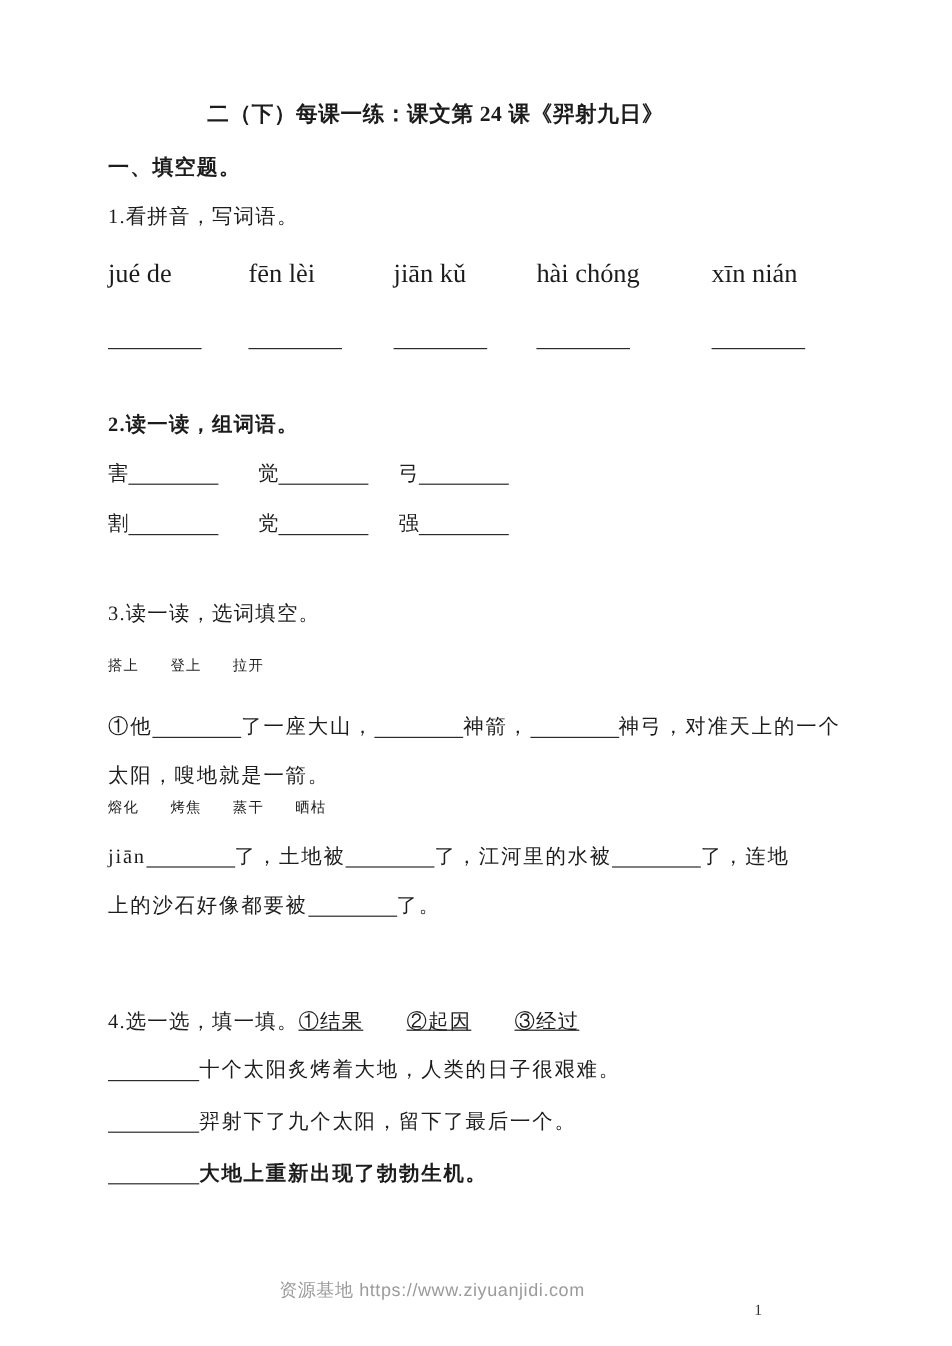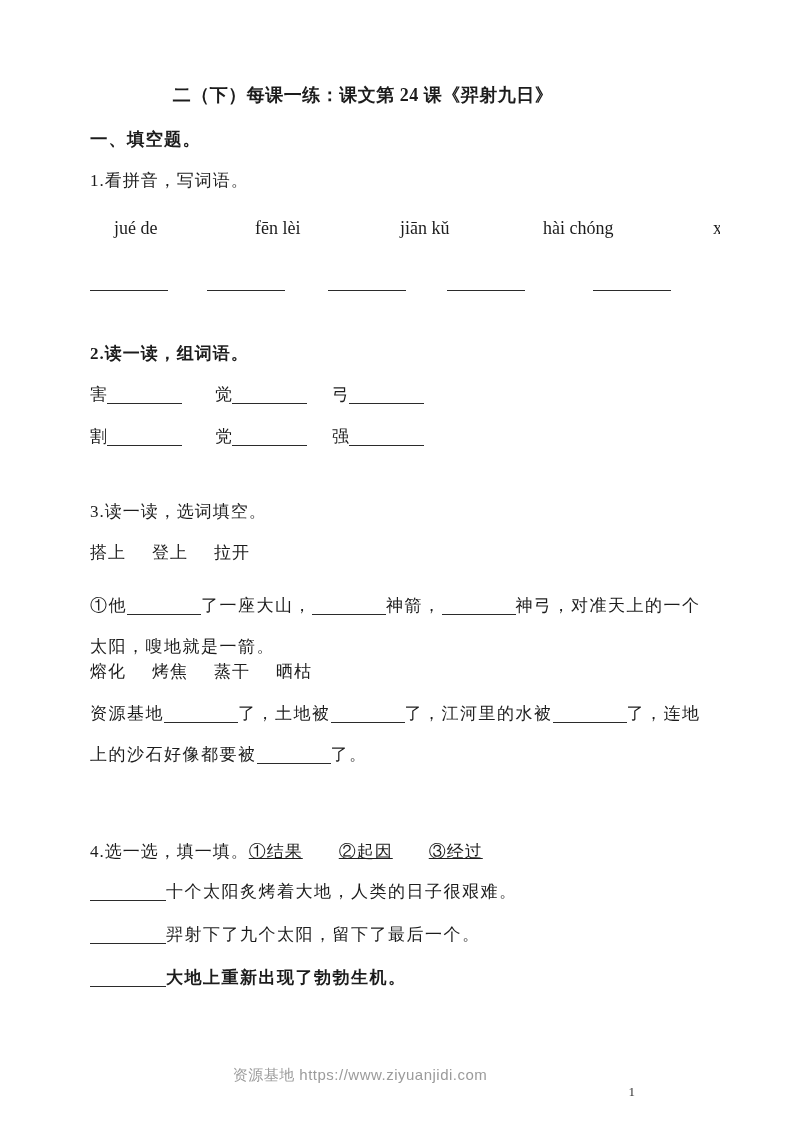--- a/index.html
+++ b/index.html
@@ -22,26 +22,26 @@
   .sent{font-size:17px;line-height:41px;letter-spacing:1.5px;}
   .nowrap{white-space:nowrap;}
 
   
   .blank{display:inline-block;border-bottom:1px solid #2b2b2b;height:14px;vertical-align:-4px;}
   .b74{width:74px;} .b75{width:75px;} .b76{width:76px;} .b78{width:78px;}
 
   
   .cell{display:inline-block;vertical-align:top;}
   .c1{width:117px;} .c2{width:121px;} .c3{width:119px;} .c4{width:146px;} .c5{width:auto;}
-  .pinyin{font-size:18px;line-height:24px;margin-left:24px;}
+  .pinyin{font-size:22px;line-height:24px;}
 
   
   .q2c1{width:125px;} .q2c2{width:117px;} .q2c3{width:auto;}
 
-  .bank-word{display:inline-block;margin-right:26px;font-size:17px;letter-spacing:1px;}
+  .bank-word{display:inline-block;margin-right:26px;font-size:12px;letter-spacing:1px;}
   .option{display:inline-block;margin-left:36px;text-decoration:underline;}
 
   .footer-site{
     top:1066px;left:0;right:0;text-align:center;
     font-family:"Liberation Sans","DejaVu Sans",sans-serif;
     font-size:15px;color:#9b9b9b;letter-spacing:0.5px;
   }
   .page-num{
     position:absolute;top:1084px;right:85px;
     font-size:13px;color:#333333;line-height:16px;
@@ -85,21 +85,21 @@
   <div class="abs sent" style="top:585px;">
     <div class="nowrap"><span>①他</span><span class="blank b74"></span><span>了一座大山，</span><span class="blank b74"></span><span>神箭，</span><span class="blank b74"></span><span>神弓，对准天上的一个</span></div>
     <div class="nowrap"><span>太阳，嗖地就是一箭。</span></div>
   </div>
 
   <div class="abs row" style="top:660px;">
     <span class="bank-word">熔化</span><span class="bank-word">烤焦</span><span class="bank-word">蒸干</span><span class="bank-word">晒枯</span>
   </div>
 
   <div class="abs sent" style="top:693px;">
-    <div class="nowrap"><span>资源基地</span><span class="blank b74"></span><span>了，土地被</span><span class="blank b74"></span><span>了，江河里的水被</span><span class="blank b74"></span><span>了，连地</span></div>
+    <div class="nowrap"><span>jiān</span><span class="blank b74"></span><span>了，土地被</span><span class="blank b74"></span><span>了，江河里的水被</span><span class="blank b74"></span><span>了，连地</span></div>
     <div class="nowrap"><span>上的沙石好像都要被</span><span class="blank b74"></span><span>了。</span></div>
   </div>
 
   <div class="abs row" style="top:840px;letter-spacing:1px;">
     <span>4.选一选，填一填。</span><span class="option" style="margin-left:0;">①结果</span><span class="option">②起因</span><span class="option">③经过</span>
   </div>
 
   <div class="abs row" style="top:880px;letter-spacing:1.5px;">
     <span class="blank b76"></span><span>十个太阳炙烤着大地，人类的日子很艰难。</span>
   </div>

